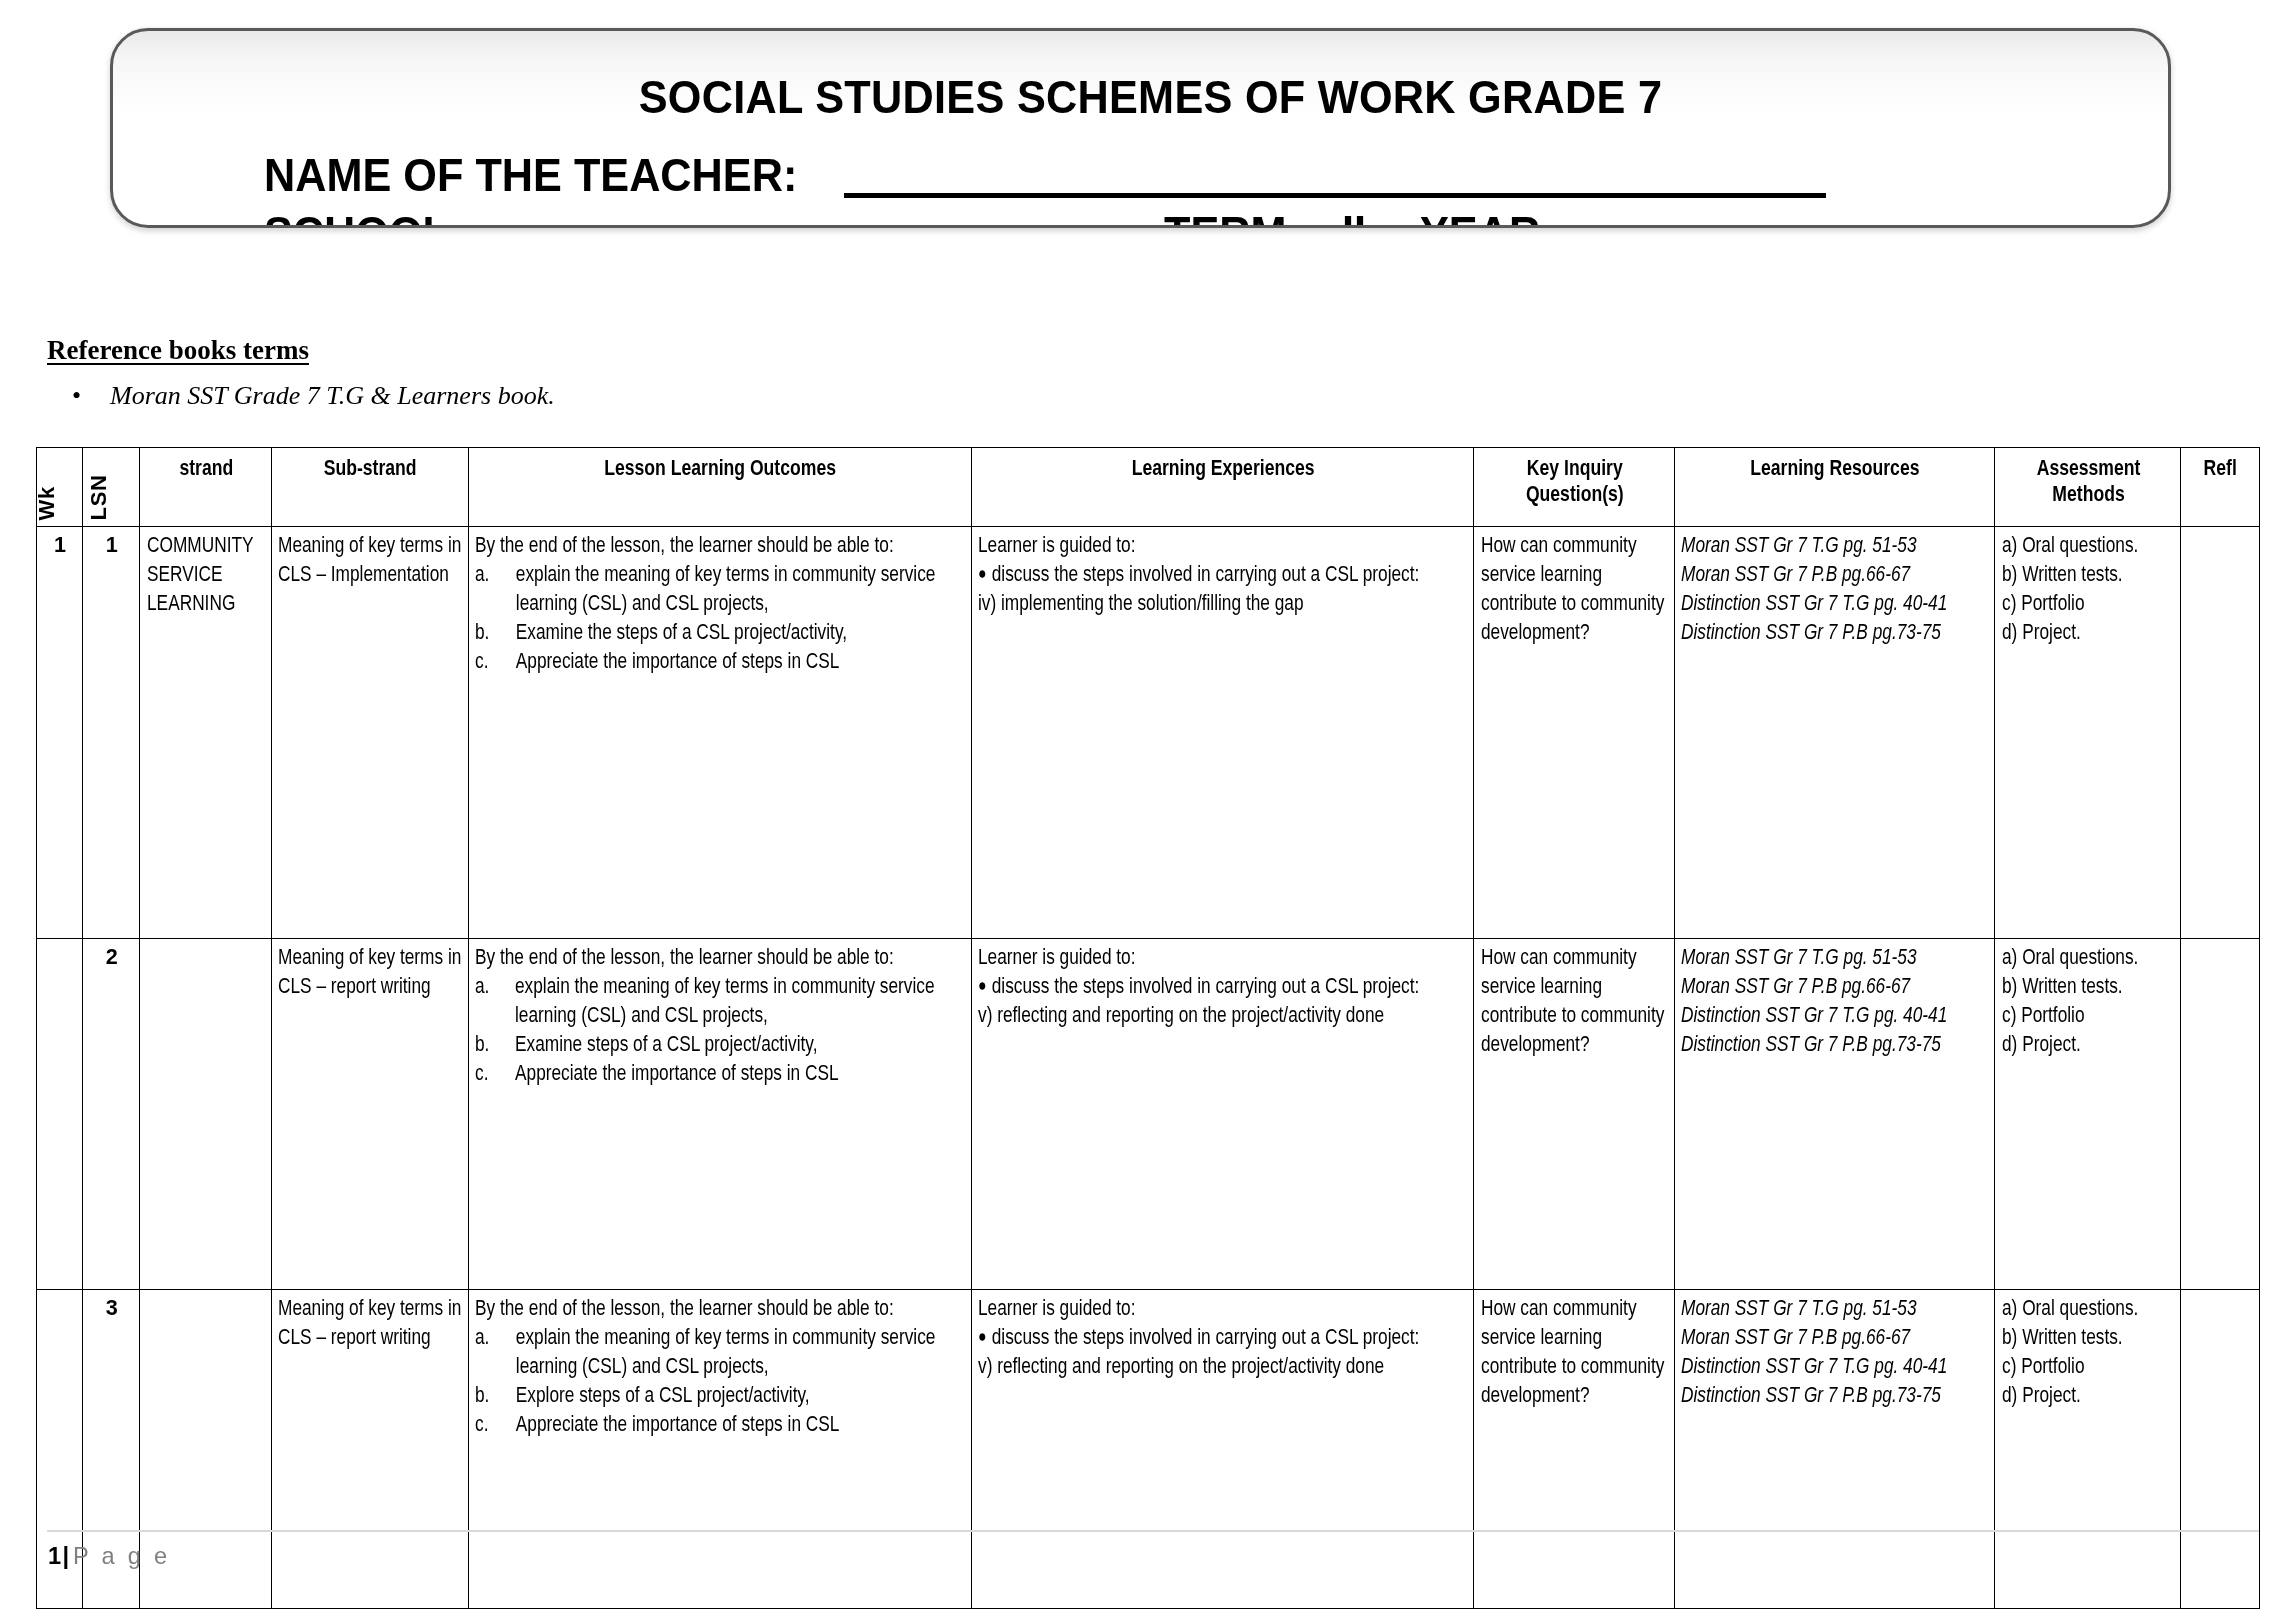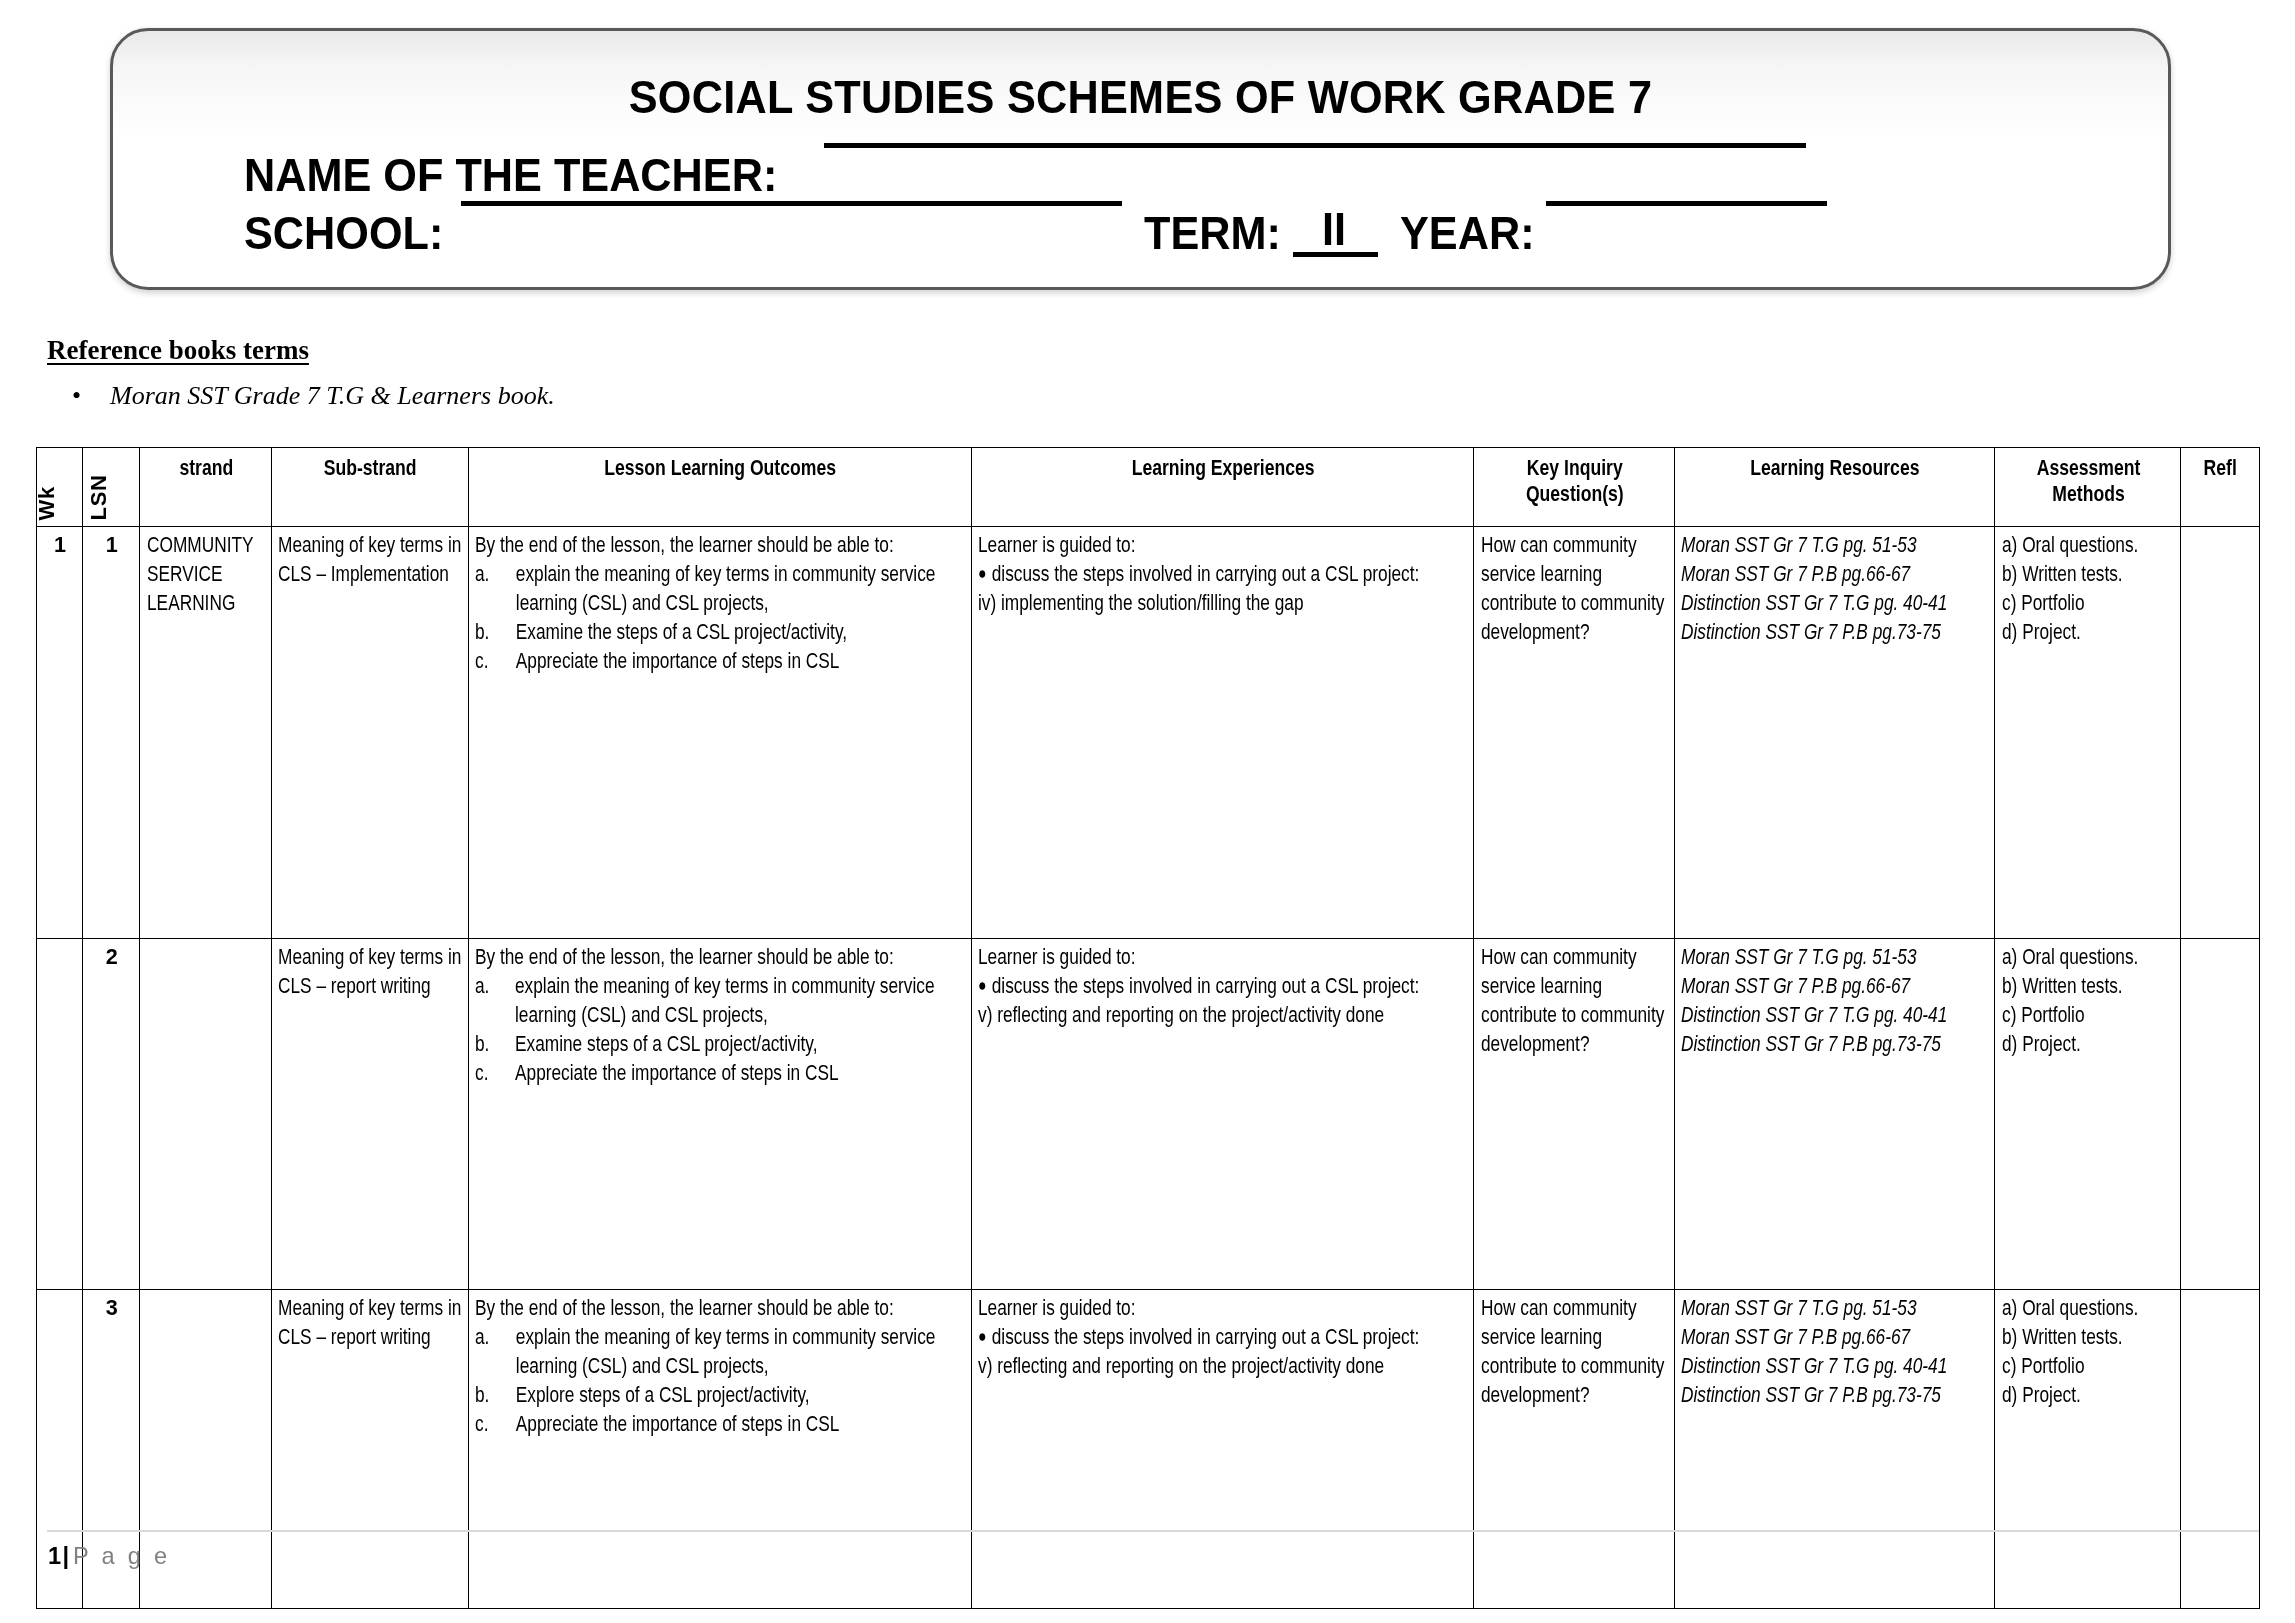--- a/index.html
+++ b/index.html
@@ -16,28 +16,29 @@
     overflow: hidden;
     position: relative;
   }
 
   
   .banner {
     position: absolute;
     left: 110px;
     top: 27.5px;
     width: 2061px;
-    height: 262px;
+    height: 200px;
     border: 3.3px solid #595959;
     border-radius: 38px;
     background:
       linear-gradient(to bottom, #e9e9e9 0%, #f6f6f6 14%, #ffffff 42%, #ffffff 100%);
     box-sizing: border-box;
     box-shadow: 0 2.6px 6.5px rgba(0,0,0,0.18);
     overflow: hidden;
+    padding-left: 20px;
   }
   .banner-inner {
     position: relative;
     width: 100%;
     height: 100%;
   }
   .banner-title {
     position: absolute;
     top: 38px;
     left: 0;
@@ -51,21 +52,21 @@
     transform: scaleX(0.92);
   }
   .banner-line {
     position: absolute;
     left: 131px;
     font-family: "Liberation Sans", sans-serif;
     font-weight: bold;
     font-size: 47px;
     white-space: nowrap;
     display: flex;
-    align-items: flex-start;
+    align-items: flex-end;
   }
   .line-teacher { top: 116px; }
   .line-school  { top: 174px; }
 
   .lbl { display: inline-block; transform: scaleX(0.92); transform-origin: left bottom; }
 
   .rule {
     display: inline-block;
     border-bottom: 5.2px solid #000;
     position: relative;

